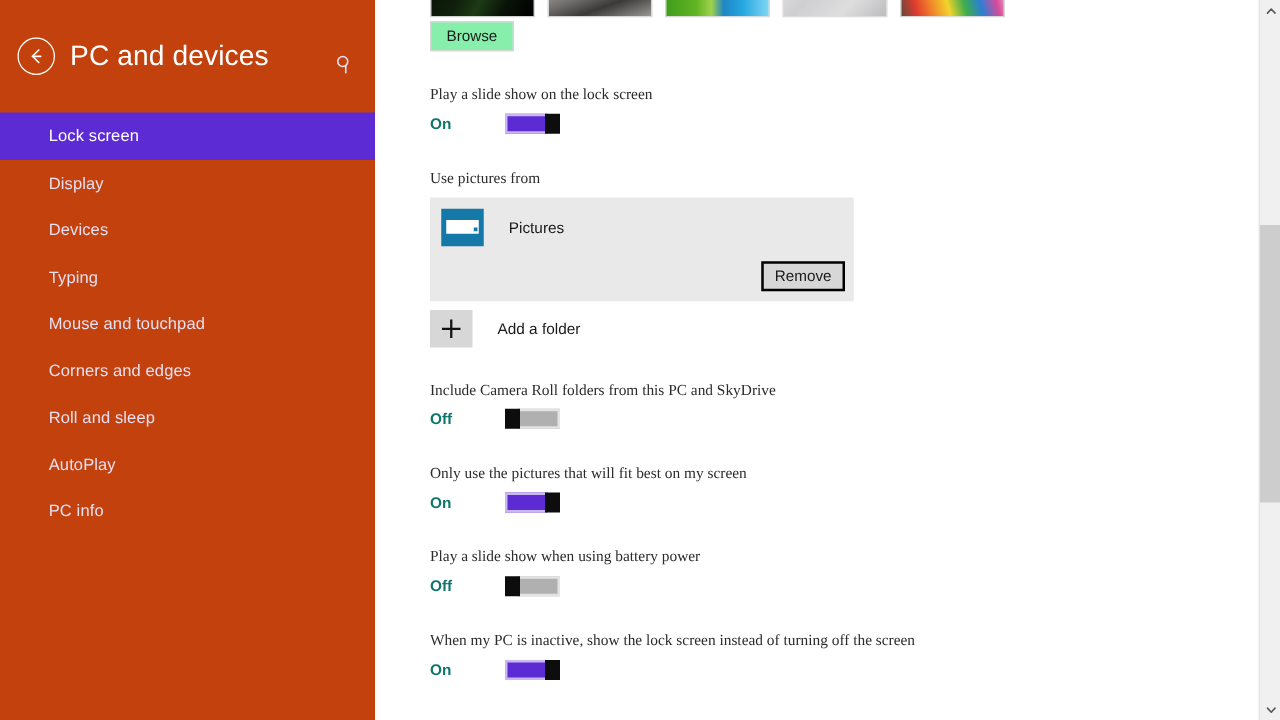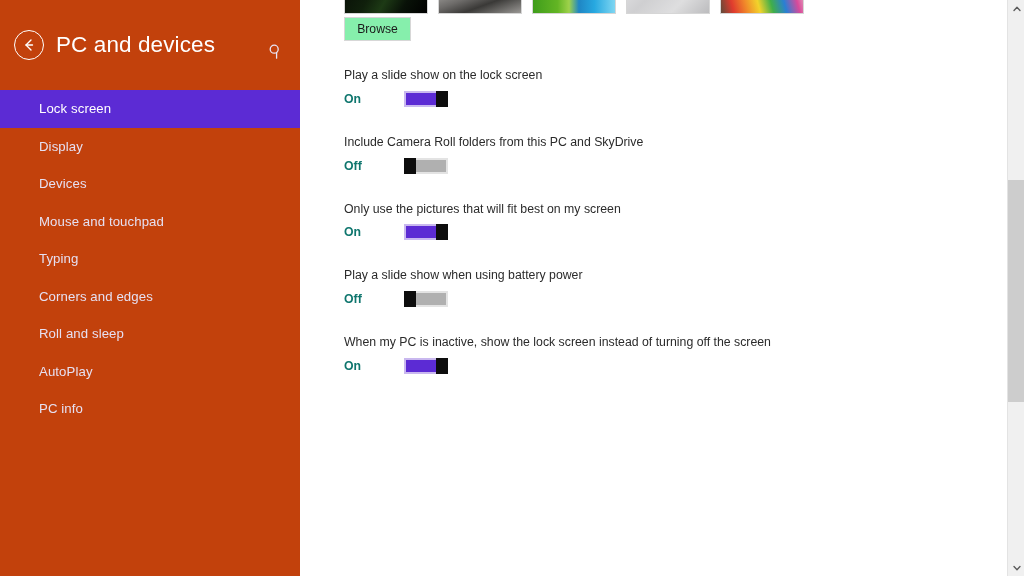--- a/index.html
+++ b/index.html
@@ -111,20 +111,21 @@
     font-size: 12.2px;
     font-family: "Liberation Sans", sans-serif;
     display: flex; align-items: center; justify-content: center;
     cursor: default;
   }
 
   .sec-label {
     font-size: 12.3px;
     color: #2b2b2b;
     line-height: 1.2;
+    font-family: Liberation Serif, serif;
   }
   .group { margin-top: 27px; }
 
   
   .toggle-row {
     display: flex;
     align-items: center;
     margin-top: 7px;
     height: 18px;
   }
@@ -283,24 +284,24 @@
       <div class="nav-item selected">
         <span>Lock screen</span>
       </div>
       <div class="nav-item">
         <span>Display</span>
       </div>
       <div class="nav-item">
         <span>Devices</span>
       </div>
       <div class="nav-item">
+        <span>Typing</span>
+      </div>
+      <div class="nav-item">
         <span>Mouse and touchpad</span>
-      </div>
-      <div class="nav-item">
-        <span>Typing</span>
       </div>
       <div class="nav-item">
         <span>Corners and edges</span>
       </div>
       <div class="nav-item">
         <span>Roll and sleep</span>
       </div>
       <div class="nav-item">
         <span>AutoPlay</span>
       </div>
@@ -327,20 +328,39 @@
         <div class="sec-label">Play a slide show on the lock screen</div>
         <div class="toggle-row">
           <span class="toggle-state">On</span>
           <span class="switch on">
             <span class="track"></span>
             <span class="knob"></span>
           </span>
         </div>
       </div>
 
+      <div class="group">
+        <div class="sec-label">Use pictures from</div>
+        <div class="pic-panel">
+          <div class="pic-entry">
+            <span class="folder-icon"></span>
+            <span class="pic-name">Pictures</span>
+          </div>
+          <div class="remove-btn">Remove</div>
+        </div>
+
+        <div class="add-row">
+          <span class="add-box">
+            <svg width="20" height="20" viewBox="0 0 20 20">
+              <path d="M10 3.5 L10 16.5 M3.5 10 L16.5 10" stroke="#111111" stroke-width="1.8" stroke-linecap="square"></path>
+            </svg>
+          </span>
+          <span class="add-label">Add a folder</span>
+        </div>
+      </div>
 
       <div class="group">
         <div class="sec-label">Include Camera Roll folders from this PC and SkyDrive</div>
         <div class="toggle-row">
           <span class="toggle-state">Off</span>
           <span class="switch off">
             <span class="track"></span>
             <span class="knob"></span>
           </span>
         </div>

